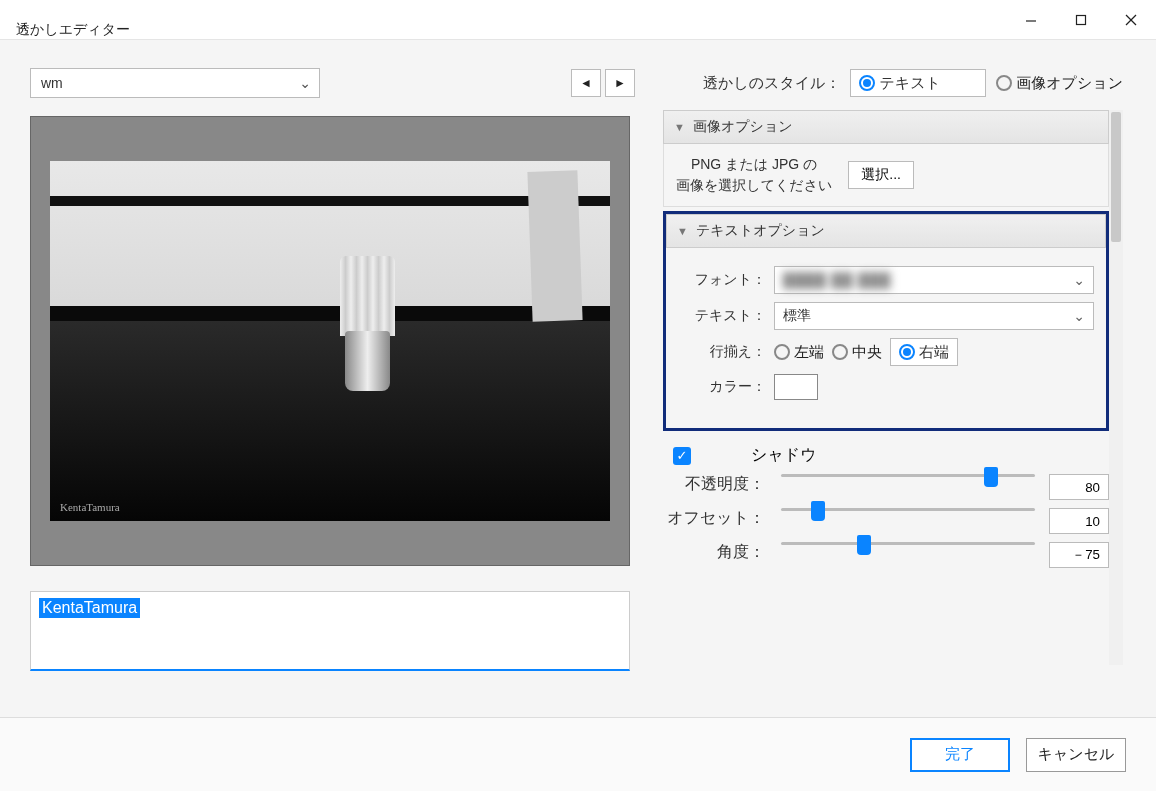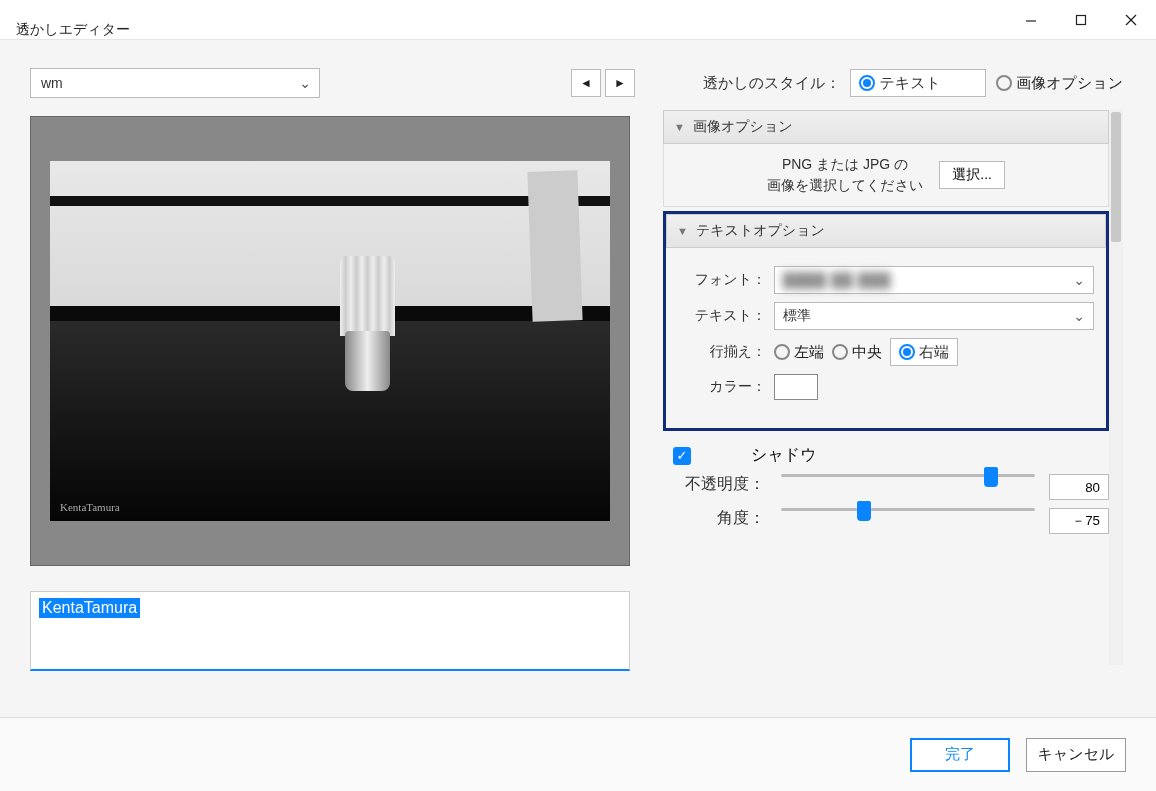--- a/index.html
+++ b/index.html
@@ -43,21 +43,21 @@
 .radio.sel .circ::after { content:""; width:8px; height:8px; background:#0a84ff; border-radius:50%;}
 
 .scroll-area { position:relative; height:555px; border-right:14px solid transparent;}
 .vscroll { position:absolute; right:-14px; top:0; width:14px; height:100%; background:#f0f0f0;}
 .vscroll .thumb { position:absolute; right:2px; top:2px; width:10px; height:130px; background:#c8c8c8; border-radius:2px;}
 
 .section-head { height:34px; background:linear-gradient(#f0f0f0,#e4e4e4); border:1px solid #ccc; display:flex; align-items:center; padding:0 10px; font-size:14px; color:#333; gap:8px;}
 .section-head .tri { color:#777; font-size:11px;}
 .section-body { padding:10px 12px; border:1px solid #ddd; border-top:none; font-size:14px; color:#333;}
 
-.img-opt-row { display:flex; align-items:center; gap:16px; justify-content:center;}
+.img-opt-row { display:flex; align-items:center; gap:16px; }
 .img-opt-row .txt { text-align:center; line-height:1.5;}
 .btn-small { border:1px solid #bbb; background:#fff; padding:4px 12px; font-size:14px;}
 
 .highlight-box { border:3px solid #112c7a; margin-top:4px; padding-bottom:10px;}
 
 .form-row { display:flex; align-items:center; margin:8px 0; }
 .form-row .flab { width:96px; text-align:right; padding-right:8px; color:#333;}
 .sel { flex:1; height:28px; border:1px solid #bbb; background:#fff; position:relative; display:flex; align-items:center; padding:0 8px; color:#333;}
 .sel .chev { position:absolute; right:8px; top:5px; color:#666;}
 .blur { filter:blur(4px); color:#888; letter-spacing:1px;}
@@ -219,20 +219,29 @@
         <div class="slider-row">
           <div class="slab">不透明度：</div>
           <div class="slider-track-wrap">
               <div class="slider-track">
                 <div class="slider-thumb" style="left:80%"></div>
               </div>
             </div>
           <input class="slider-val" value="80" style="">
         </div>
         <div class="slider-row">
+          <div class="slab">オフセット：</div>
+          <div class="slider-track-wrap">
+              <div class="slider-track">
+                <div class="slider-thumb" style="left:12%"></div>
+              </div>
+            </div>
+          <input class="slider-val" value="10" style="">
+        </div>
+        <div class="slider-row">
           <div class="slab">角度：</div>
           <div class="slider-track-wrap">
               <div class="slider-track">
                 <div class="slider-thumb" style="left:30%"></div>
               </div>
             </div>
           <input class="slider-val" value="－75" style="">
         </div>
       </div>
 

